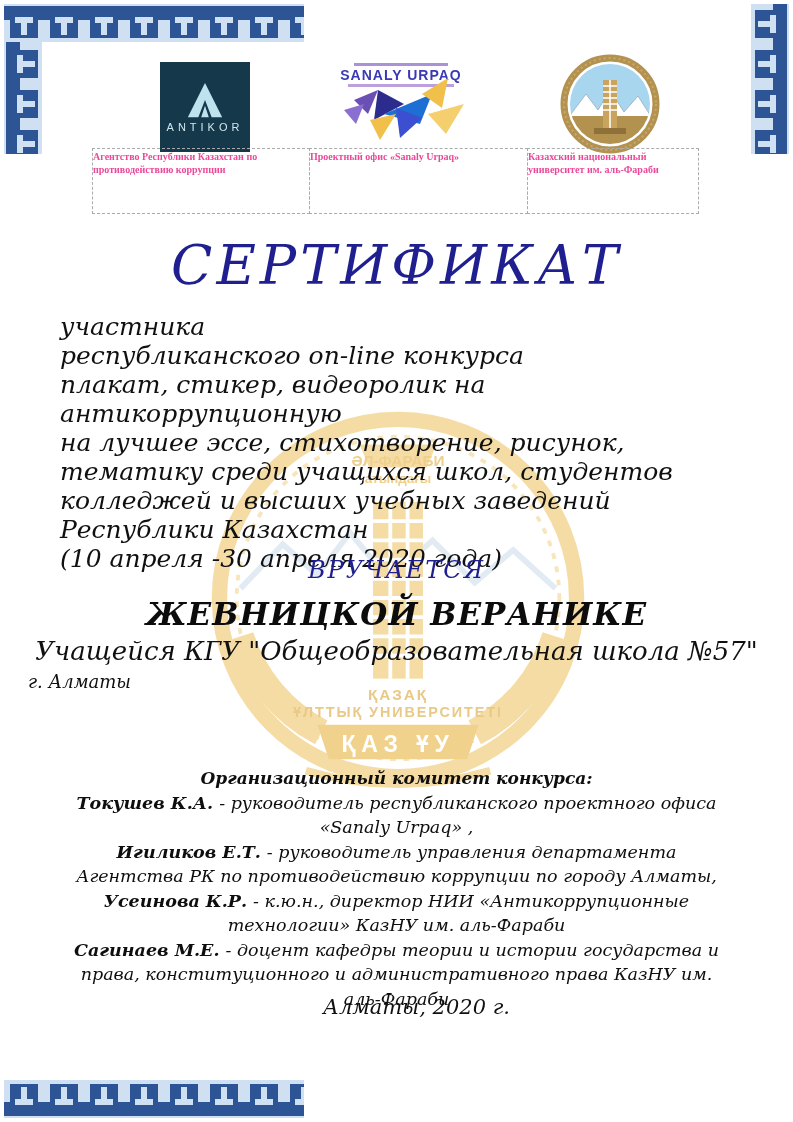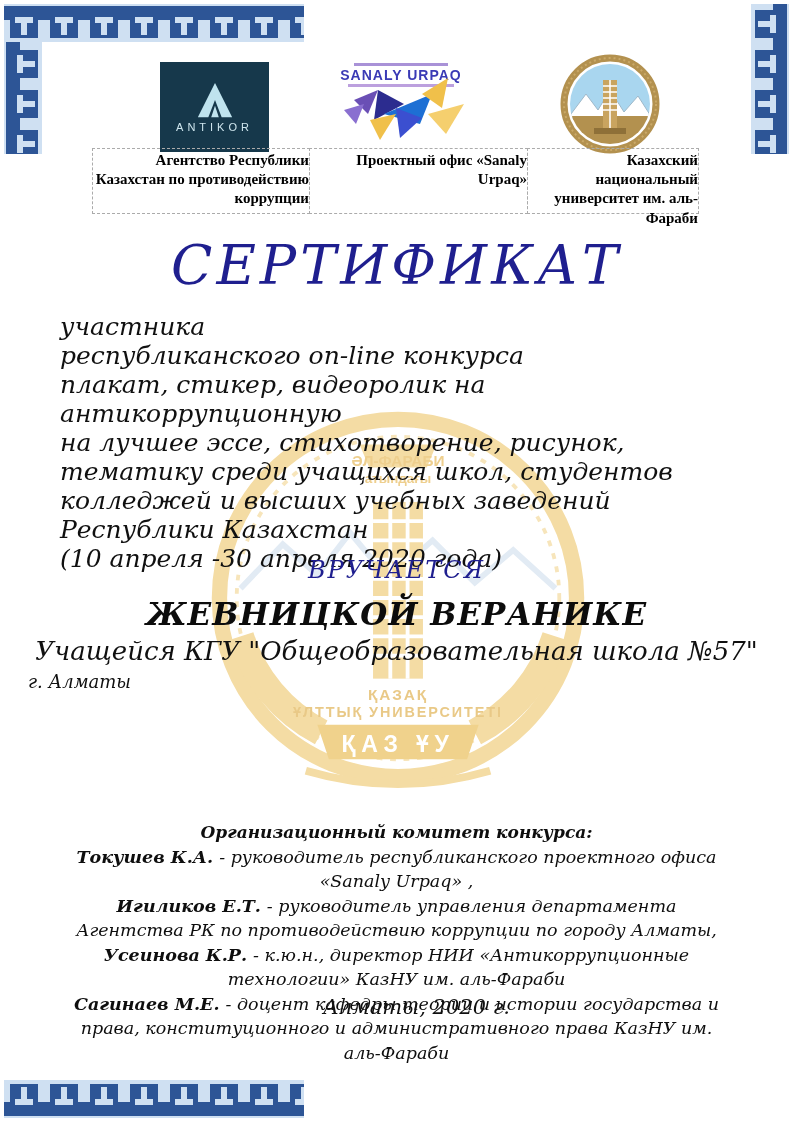--- a/index.html
+++ b/index.html
@@ -9,47 +9,47 @@
   
   .strip { position:absolute; z-index:3; }
   .strip.top    { left:4px; right:4px; top:4px;    height:38px; }
   .strip.bottom { left:4px; right:4px; bottom:4px; height:38px; transform:scaleY(-1); }
   .strip.left   { top:4px;  bottom:4px; left:4px;  width:38px; }
   .strip.right  { top:4px;  bottom:4px; right:4px; width:38px; transform:scaleX(-1); }
 
   .layer { position:absolute; z-index:2; }
 
   
-  .antikor { left:160px; top:62px; width:109px; height:90px; background:#16384b;
+  .antikor { left:160px; top:62px; width:90px; height:90px; background:#16384b;
              display:flex; flex-direction:column; align-items:center; justify-content:center; }
   .antikor .label { color:#cfe6ee; font-family:"Liberation Sans", sans-serif; font-size:11px; letter-spacing:4px; }
   .sanaly { left:326px; top:58px; width:150px; height:90px; }
   .kaznu  { left:560px; top:54px; width:100px; height:100px; }
 
   
   .orgs { left:92px; top:148px; width:608px; height:66px; display:flex; }
-  .org-box { border:1px dashed #ababab; box-sizing:border-box; text-align:right; padding-top:2px;
-             font-family:"Liberation Serif", serif; font-weight:bold; font-size:15px; line-height:1.28; color:#000000; }
+  .org-box { border:1px dashed #ababab; box-sizing:border-box; text-align:left; padding-top:2px;
+             font-family:"Liberation Serif", serif; font-weight:bold; font-size:10px; line-height:1.28; color:#ec4899; }
   .org-box.b1 { width:218px; }
   .org-box.b2 { width:219px; margin-left:-1px; }
   .org-box.b3 { width:172px; margin-left:-1px; }
 
   
   .title { left:0; right:0; top:234px; text-align:center; font-size:54px; font-style:italic;
            color:#1f1f8f; letter-spacing:4px; }
   .body-lines { left:60px; right:60px; top:312px; font-style:italic;
                 font-size:25px; line-height:29px; color:#101010; }
   .presented { left:0; right:0; top:556px; text-align:center; font-size:24px; font-style:italic; font-weight:normal;
                color:#1f1f8f; letter-spacing:2px; }
   .recipient { left:0; right:0; top:596px; text-align:center; font-size:31px; font-style:italic; font-weight:bold;
                color:#0c0c0c; letter-spacing:1px; }
   .rec-line2 { left:0; right:0; top:636px; text-align:center; font-size:26px; font-style:italic; color:#101010; }
   .rec-line3 { left:0; right:0; top:671px; font-size:18px; font-style:italic; color:#101010;margin-left:28px; }
 
-  .committee { left:70px; top:820px; width:653px; text-align:center; font-style:italic;
+  .committee { left:70px; top:766px; width:653px; text-align:center; font-style:italic;
                font-size:17.5px; line-height:24.5px; color:#0e0e0e; }
   .committee .heading { font-weight:bold; font-size:17px; }
   .member b { margin-right:6px; }
 
   .footer { left:0; right:0; top:995px; text-align:center; font-style:italic; font-size:21px; color:#101010;padding-left:40px; }
 
   
   .watermark { left:206px; top:406px; width:384px; height:384px; z-index:0; }
 </style>
 </head>

